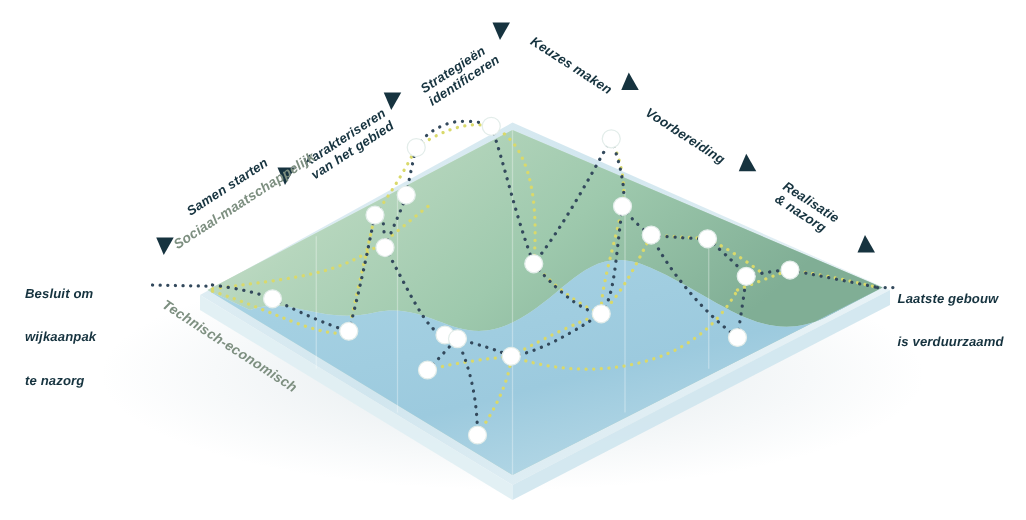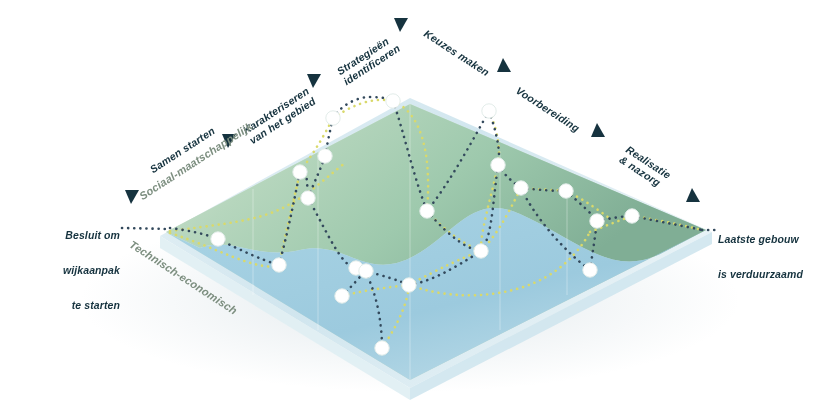--- a/index.html
+++ b/index.html
@@ -39,21 +39,21 @@
     color: #7d8f80;
     font-size: 11px;
     letter-spacing: .2px;
   }
   .lbl-end {
     color: #16333f;
     font-size: 10.5px;
     letter-spacing: .1px;
   }
   .lbl-right { text-align: left; }
-  .lbl-leftal { text-align: right; }
+  .lbl-leftal { text-align: left; }
 </style>
 </head>
 <body>
 
 <div id="stage">
 
   <svg width="821" height="416" viewBox="0 0 821 416">
     <defs>
       <linearGradient id="gGreen" x1="0" y1="0" x2="1" y2="0.35">
         <stop offset="0" stop-color="#d8e6d6"></stop>
@@ -212,21 +212,21 @@
       <path d="M 394,18  L 408,18  L 400,32  Z"></path>
       <path d="M 497,72  L 511,72  L 503,58  Z"></path>
       <path d="M 591,137 L 605,137 L 597,123 Z"></path>
       <path d="M 686,202 L 700,202 L 692,188 Z"></path>
     </g>
   </svg>
 
   <div class="lbl lbl-end lbl-leftal" style="left:20px; top:206px; width:100px;">
     <div>Besluit om</div>
     <div>wijkaanpak</div>
-    <div>te starten</div>
+    <div>te nazorg</div>
   </div>
 
   <div class="lbl lbl-end lbl-right" style="left:718px; top:210px; width:110px;">
     <div>Laatste gebouw</div>
     <div>is verduurzaamd</div>
   </div>
 
   <div class="lbl lbl-phase" style="left:148px; top:166px; transform:rotate(-33deg); transform-origin:left top;">Samen starten</div>
 
   <div class="lbl lbl-phase" style="left:241px; top:127px; transform:rotate(-33deg); transform-origin:left top;">Karakteriseren

